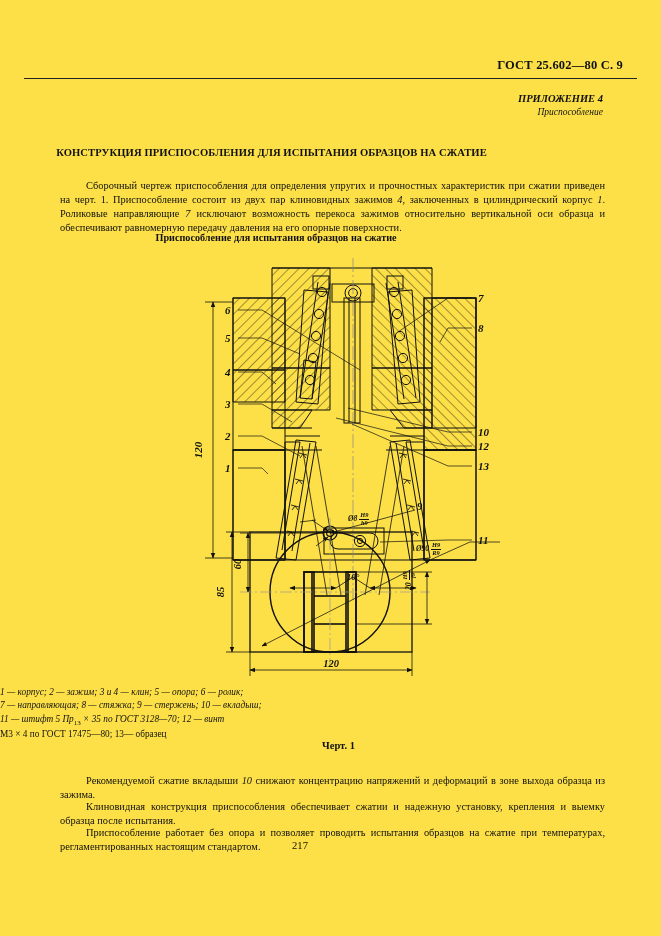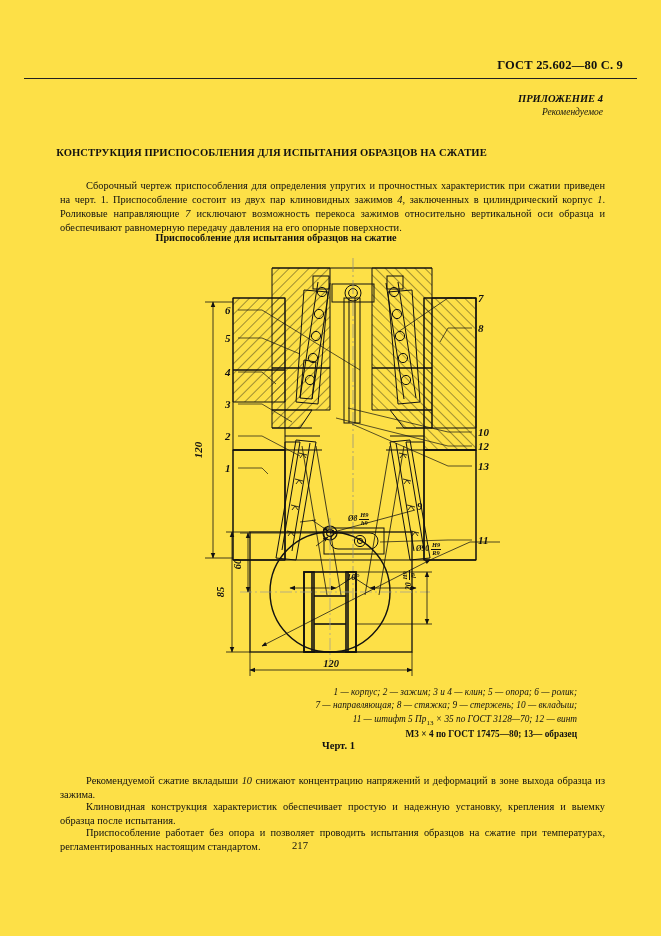--- a/index.html
+++ b/index.html
@@ -93,26 +93,26 @@
     height: 440px;
   }
   .drawing svg { display: block; }
 
   
   .legend {
     position: absolute;
     top: 686px;
     left: 0;
     width: 577px;
-    text-align: right;
+    text-align: left;
     font-size: 9.3px;
     line-height: 1.45;
     font-style: italic;
   }
-  .legend .rm { font-style: normal; font-weight: bold; }
+  .legend .rm { font-style: normal; }
   .legend .sub { font-size: 7px; vertical-align: sub; font-style: normal; }
   .fig-number {
     position: absolute;
     top: 740px;
     left: 0;
     width: 661px;
     text-align: center;
     font-size: 10.5px;
     font-weight: bold;
     margin-left: 8px;
@@ -154,21 +154,21 @@
 </style>
 </head>
 <body>
 
 <div class="page">
 
   <div class="gost-header">ГОСТ 25.602—80 С. 9</div>
   <div class="header-rule"></div>
   <div class="appendix">
     <div>ПРИЛОЖЕНИЕ 4</div>
-    <div class="sub">Рекомендуемое</div>
+    <div class="sub">Приспособление</div>
   </div>
 
   <div class="doc-title">КОНСТРУКЦИЯ ПРИСПОСОБЛЕНИЯ ДЛЯ ИСПЫТАНИЯ ОБРАЗЦОВ НА СЖАТИЕ</div>
 
   <p class="para" id="para-intro"><span>Сборочный чертеж приспособления для определения упругих и прочностных характеристик при сжатии приведен на черт. 1. Приспособление состоит из двух пар клиновидных зажимов </span><i>4</i><span>, заключенных в цилиндрический корпус </span><i>1</i><span>. Роликовые направляющие </span><i>7</i><span> исключают возможность перекоса зажимов относительно вертикальной оси образца и обеспечивают равномерную передачу давления на его опорные поверхности.</span></p>
 
   <div class="fig-title">Приспособление для испытания образцов на сжатие</div>
 
   <div class="drawing">
     <svg width="661" height="440" viewBox="0 0 661 440">
@@ -465,18 +465,18 @@
   <div class="legend">
     <div>1 — корпус;  2 — зажим;  3 и 4 — клин;  5 — опора;  6 — ролик;</div>
     <div>7 — направляющая;  8 — стяжка;  9 — стержень;  10 — вкладыш;</div>
     <div><span>11 — штифт 5   Пр</span><span class="sub">13</span><span> × 35   по   ГОСТ 3128—70;    12 — винт</span></div>
     <div class="rm" style="font-style:normal">М3 × 4 по ГОСТ 17475—80; 13— образец</div>
   </div>
 
   <div class="fig-number">Черт. 1</div>
 
   <p class="para" id="para-1"><span>Рекомендуемой сжатие вкладыши </span><i>10</i><span> снижают концентрацию напряжений и деформаций в зоне выхода образца из зажима.</span></p>
-  <p class="para" id="para-2">Клиновидная конструкция характеристик обеспечивает простую и надежную установку, крепления и выемку образца после испытания.</p>
+  <p class="para" id="para-2">Клиновидная конструкция приспособления обеспечивает сжатии и надежную установку, крепления и выемку образца после испытания.</p>
   <p class="para" id="para-3">Приспособление работает без опора и позволяет проводить испытания образцов на сжатие при температурах, регламентированных настоящим стандартом.</p>
 
   <div class="page-number">217</div>
 
 </div>
 
 </body></html>

